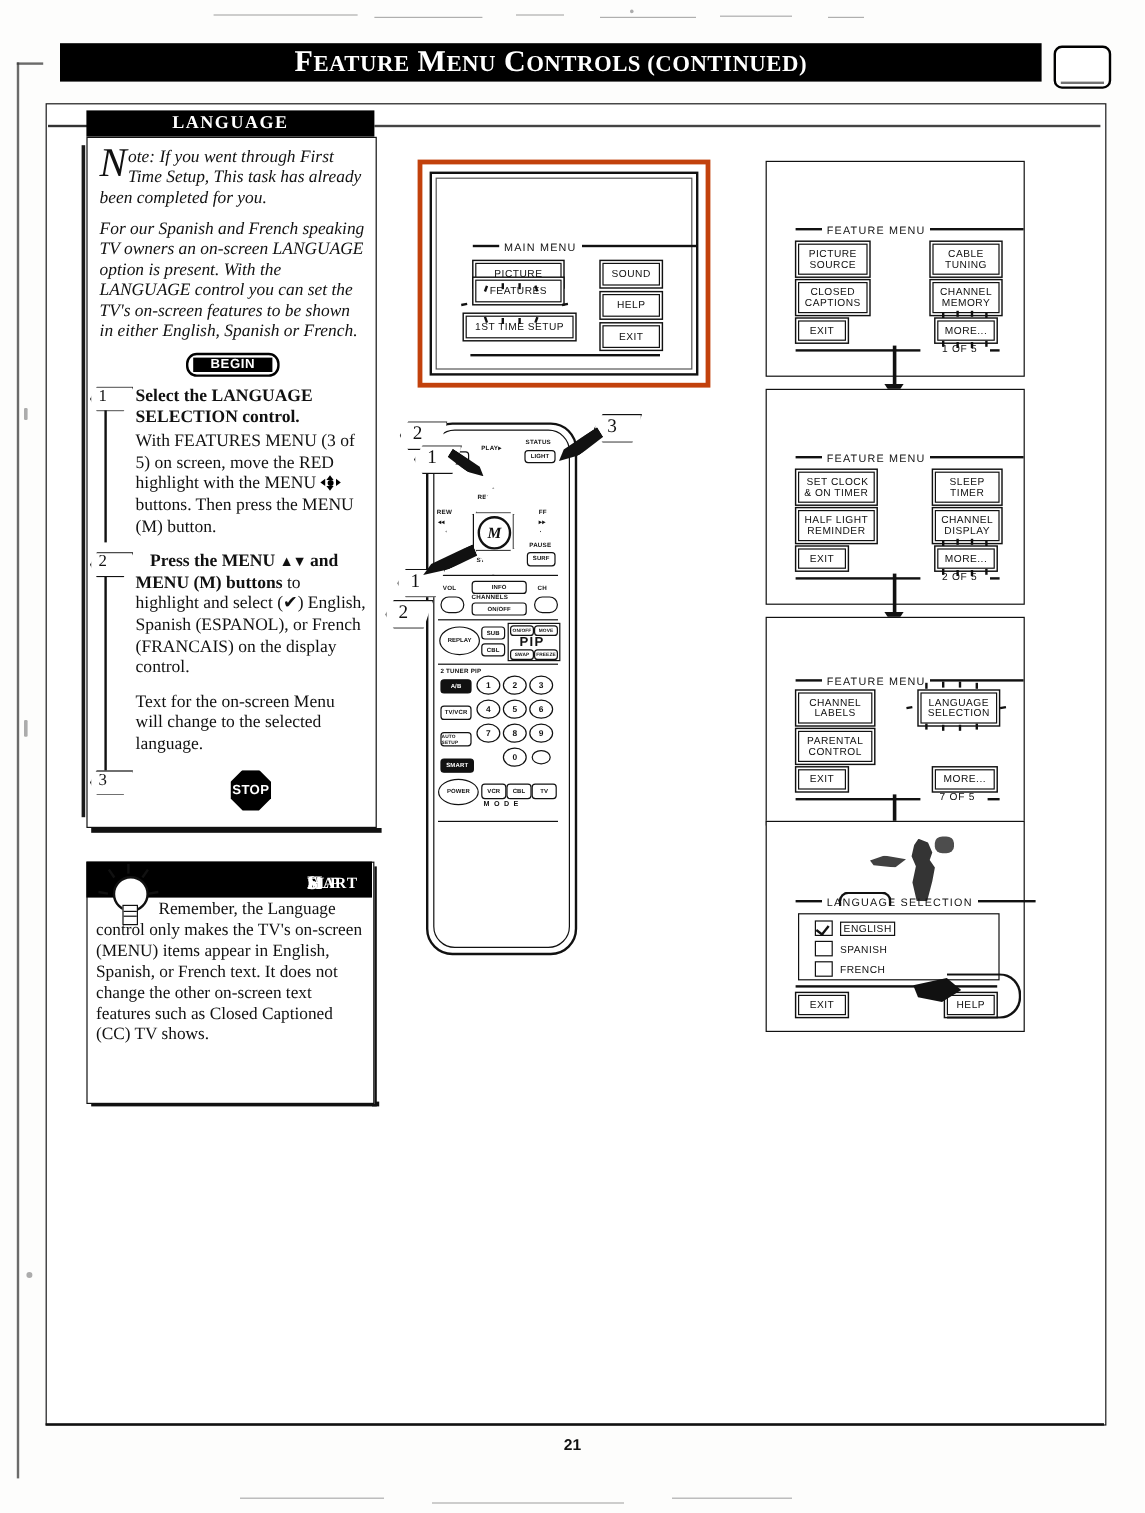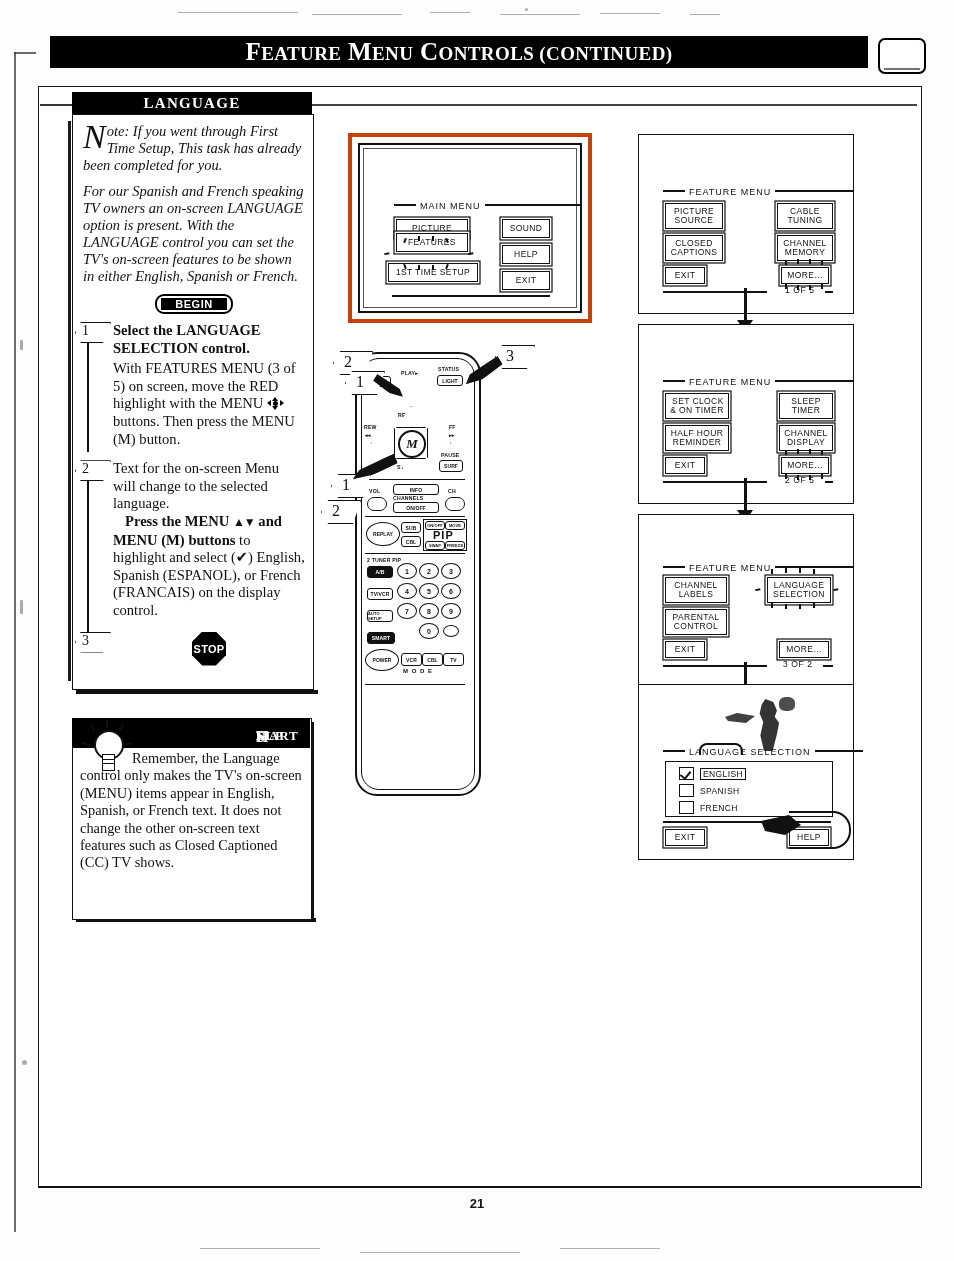--- a/index.html
+++ b/index.html
@@ -198,24 +198,24 @@
           <span>With FEATURES MENU (3 of 5) on screen, move the RED highlight with the MENU </span><span class="menu-nav-glyph"><span class="tri-u"></span><span class="tri-d"></span><span class="tri-l"></span><span class="tri-r"></span><span class="dot-c"></span></span><span> buttons. Then press the MENU (M) button.</span>
         </p>
       </div>
 
       <div class="step" style="margin-top:12px;">
         <div class="step-num">
           <div class="dia"></div>
             <div class="n">2</div>
         </div>
         <div class="step-rule" style="height:170px;"></div>
-        <p class="body-txt" style="margin-top:11px;">Text for the on-screen Menu will change to the selected language.</p>
         <p class="body-txt" style="text-indent:12px;">
           <span class="b">Press the MENU </span><span class="b updown">▲▼</span><span class="b"> and MENU (M) buttons</span><span> to highlight and select (✔) English, Spanish (ESPANOL), or French (FRANCAIS) on the display control.</span>
         </p>
+        <p class="body-txt" style="margin-top:11px;">Text for the on-screen Menu will change to the selected language.</p>
       </div>
 
       <div class="step" style="margin-top:12px;">
         <div class="step-num">
           <div class="dia"></div>
             <div class="n">3</div>
         </div>
         <div class="stop-oct">
           <span>STOP</span>
         </div>
@@ -479,21 +479,21 @@
 
   <div class="arrow-v" style="left:744px;top:288px;height:36px;"></div>
   <div class="arrow-head" style="left:737px;top:320px;"></div>
 
   <div class="panel" style="left:638px;top:324px;width:214px;height:178px;">
     <div class="osd-title" style="left:24px;top:52px;">
       <span class="lead"></span><span>FEATURE MENU</span><span class="trail" style="width:78px;"></span>
     </div>
     <div class="osd-btn dbl" style="left:26px;top:68px;width:62px;height:24px;white-space:pre;text-align:right;"><span>SET CLOCK
 &amp; ON TIMER</span></div>
-    <div class="osd-btn dbl" style="left:26px;top:100px;width:62px;height:24px;white-space:pre;"><span>HALF HOUR
+    <div class="osd-btn dbl" style="left:26px;top:100px;width:62px;height:24px;white-space:pre;"><span>HALF LIGHT
 REMINDER</span></div>
     <div class="osd-btn dbl" style="left:26px;top:132px;width:38px;height:15px;">
         <span>EXIT</span>
       </div>
     <div class="osd-btn dbl" style="left:140px;top:68px;width:52px;height:24px;white-space:pre;"><span>SLEEP
 TIMER</span></div>
     <div class="osd-btn dbl" style="left:140px;top:100px;width:52px;height:24px;white-space:pre;"><span>CHANNEL
 DISPLAY</span></div>
     <div class="osd-btn dbl" style="left:142px;top:132px;width:46px;height:15px;">
         <span>MORE...</span>
@@ -535,21 +535,21 @@
     <div class="spark" style="left:160px;top:53px;"></div>
       <div class="spark" style="left:174px;top:54px;"></div>
     <div class="spark" style="left:132px;top:88px;"></div>
       <div class="spark" style="left:146px;top:89px;"></div>
     <div class="spark" style="left:160px;top:89px;"></div>
       <div class="spark" style="left:174px;top:88px;"></div>
     <div class="spark" style="left:118px;top:72px;transform:rotate(80deg);"></div>
     <div class="spark" style="left:196px;top:72px;transform:rotate(80deg);"></div>
     <div class="osd-line" style="left:24px;top:150px;width:104px;"></div>
     <div class="osd-line" style="left:184px;top:150px;width:10px;"></div>
-    <div class="pg" style="left:144px;top:144px;">3 OF 2</div>
+    <div class="pg" style="left:144px;top:144px;">7 OF 5</div>
   </div>
 
   <div class="arrow-v" style="left:744px;top:662px;height:30px;"></div>
   <div class="arrow-head" style="left:737px;top:688px;"></div>
 
   <div class="panel" style="left:638px;top:684px;width:214px;height:174px;">
 
     <div style="position:absolute;left:112px;top:14px;width:36px;height:52px;background:#111;opacity:.85;
       clip-path:polygon(40% 0,62% 6%,72% 22%,66% 34%,78% 46%,72% 68%,60% 100%,36% 100%,26% 70%,34% 44%,24% 28%,30% 10%);"></div>
     <div style="position:absolute;left:86px;top:28px;width:30px;height:10px;background:#111;opacity:.8;

